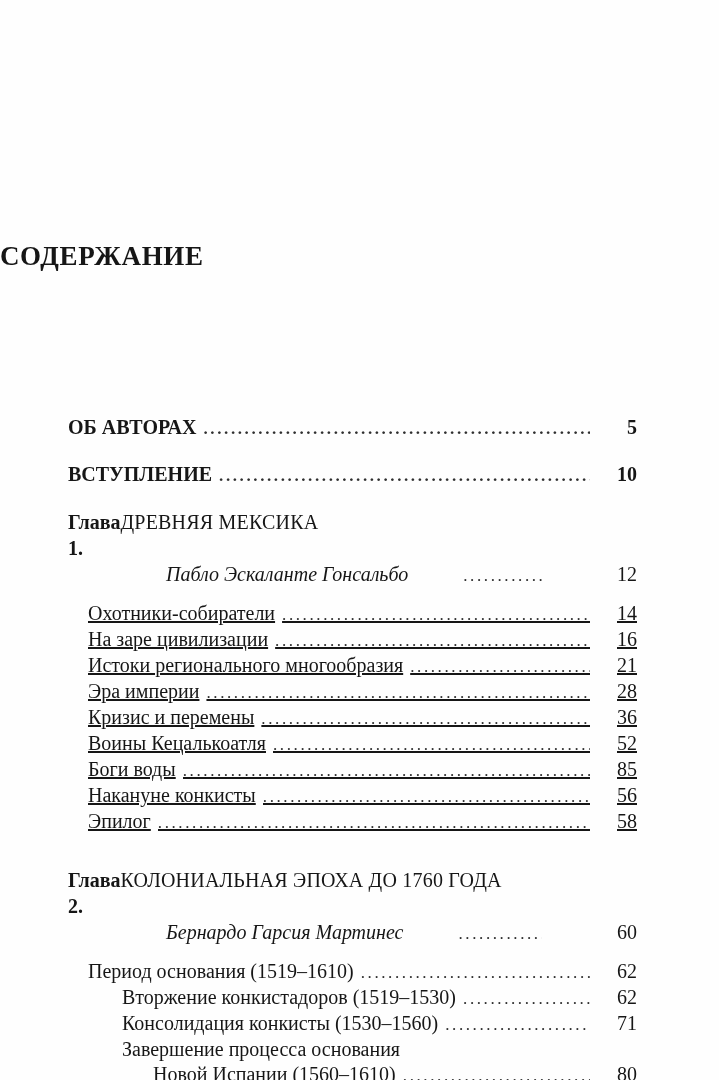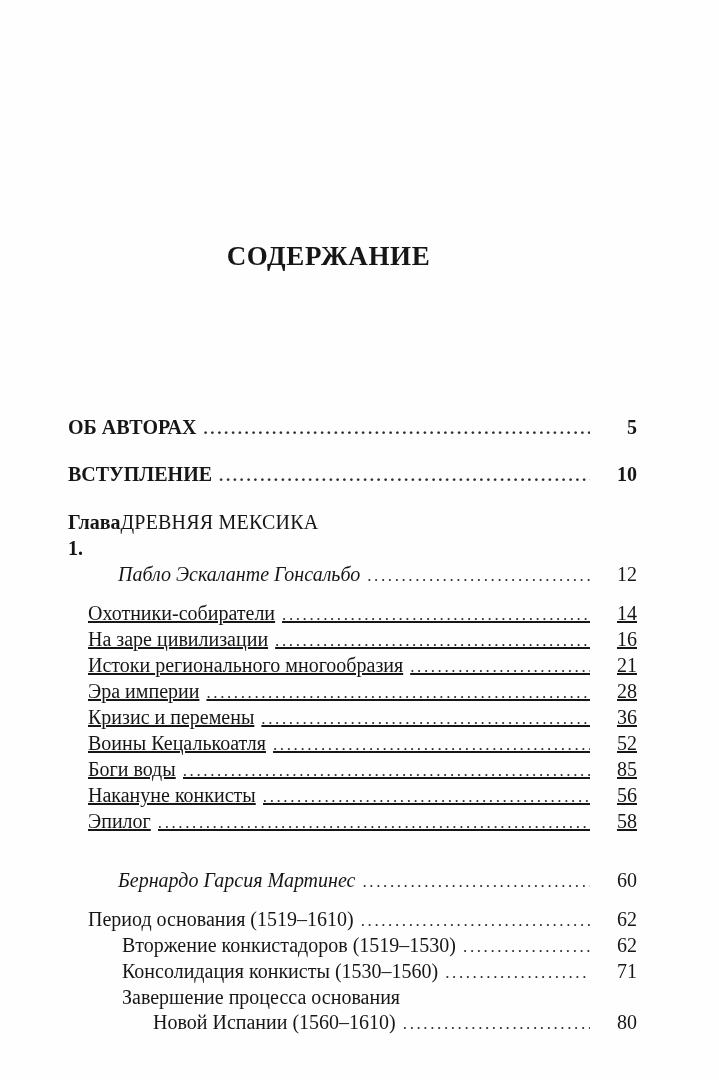--- a/index.html
+++ b/index.html
@@ -9,41 +9,40 @@
     height: 1080px;
     background: #fefefe;
     font-family: "Liberation Serif", serif;
     color: #161616;
     box-sizing: border-box;
     overflow: hidden;
   }
   .title {
     margin: 0;
     padding: 240px 62px 0 0;
-    text-align: center;
     font-size: 27px;
     line-height: 32px;
     font-weight: bold;
     letter-spacing: 0.6px;
   }
   .toc {
     margin: 143px 82px 0 68px; 
   }
   .row {
     display: flex;
     align-items: baseline;
     font-size: 20px;
     line-height: 25px;
   }
   .front-row { margin-bottom: 21px; font-weight: bold; }
   .ch-head { line-height: 26px; }
   .ch-label { flex: 0 0 50px; font-weight: bold; }
   .ch-title { letter-spacing: 0.2px; }
   .author-row { line-height: 26px; }
-  .author-gap { margin-bottom: 12px; }
+  .author-gap { margin-bottom: 12px; gap: 48px; }
   .ch-indent { flex: 0 0 50px; }
   .italic { font-style: italic; }
   .lvl1 { padding-left: 20px; }
   .lvl2 { padding-left: 54px; }
   .lvl3 { padding-left: 85px; }
   .sections-gap { margin-bottom: 32px; text-decoration: underline; }
   .t { white-space: nowrap; }
   .leader {
     flex: 1 1 auto;
     overflow: hidden;
@@ -138,20 +137,24 @@
         </div>
         <div class="row lvl1">
           <span class="t">Эпилог</span>
           <span class="leader"></span>
           <span class="num">58</span>
         </div>
       </div>
     </div>
 
     <div class="chapter">
+      <div class="row ch-head">
+        <span class="ch-label">Глава 2.</span>
+        <span class="ch-title t">КОЛОНИАЛЬНАЯ ЭПОХА ДО 1760 ГОДА</span>
+      </div>
       <div class="row author-row author-gap">
         <span class="ch-indent"></span>
         <span class="t italic">Бернардо Гарсия Мартинес</span>
         <span class="leader"></span>
         <span class="num">60</span>
       </div>
 
       <div class="sections">
         <div class="row lvl1">
           <span class="t">Период основания (1519–1610)</span>

